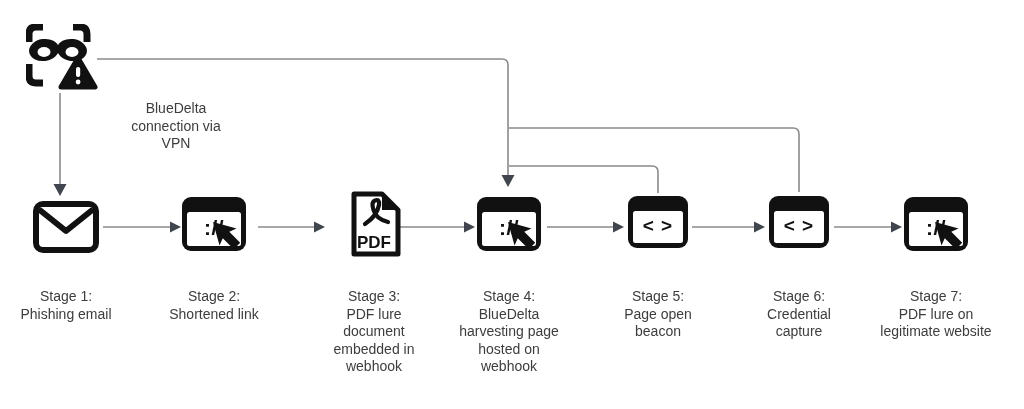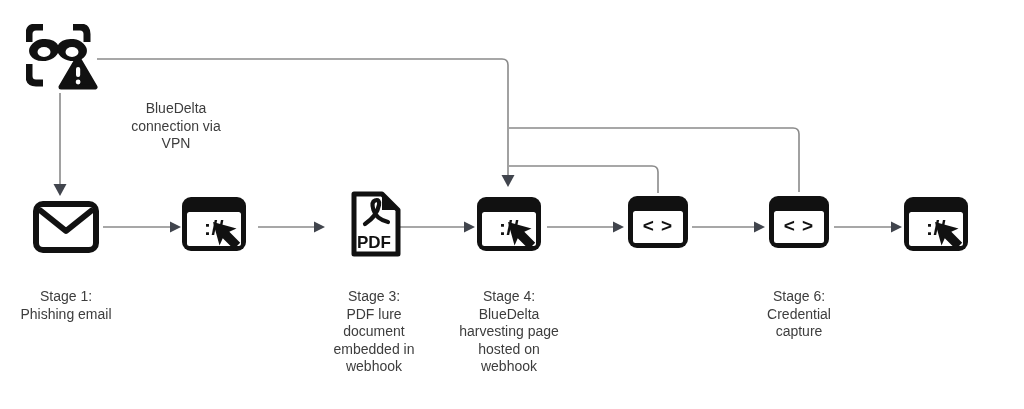--- a/index.html
+++ b/index.html
@@ -108,20 +108,22 @@
 Phishing email</div>
   </div>
 
   <div class="stage" style="left:214px">
     <div class="winicon browser">
       <div class="panel">://</div>
     </div>
     <svg class="cursor" width="34" height="34" viewBox="0 0 24 24">
       <path d="M0 0 L16.6 4.6 L11.5 6.9 L19.2 14.7 L14.7 19.2 L6.9 11.5 L4.6 16.6 Z" fill="var(--icon-ink)"></path>
     </svg>
+    <div class="label">Stage 2:
+Shortened link</div>
   </div>
 
   <div class="stage" style="left:374px">
     <svg class="icon-box pdf-svg" width="58" height="68" viewBox="0 0 58 68">
       <path d="M 9 4 H 37 L 53 20 V 64 H 9 Z" fill="#fff" stroke="var(--icon-ink)" stroke-width="5" stroke-linejoin="round"></path>
       <path d="M 37 4 L 37 20 H 53 Z" fill="var(--icon-ink)"></path>
       <path d="M 20 34 Q 32 26 34 15 Q 35 9 30 10.5 Q 26 12 28.5 20 Q 31 29 43 32" fill="none" stroke="var(--icon-ink)" stroke-width="4.2" stroke-linecap="round"></path>
       <text class="pdf-text" x="29" y="58" text-anchor="middle" fill="var(--icon-ink)">PDF</text>
     </svg>
     <div class="label">Stage 3:
@@ -142,33 +144,39 @@
 BlueDelta
 harvesting page
 hosted on
 webhook</div>
   </div>
 
   <div class="stage" style="left:658px">
     <div class="winicon codewin">
       <div class="panel">&lt; &gt;</div>
     </div>
+    <div class="label">Stage 5:
+Page open
+beacon</div>
   </div>
 
   <div class="stage" style="left:799px">
     <div class="winicon codewin">
       <div class="panel">&lt; &gt;</div>
     </div>
     <div class="label">Stage 6:
 Credential
 capture</div>
   </div>
 
   <div class="stage" style="left:936px">
     <div class="winicon browser">
       <div class="panel">://</div>
     </div>
     <svg class="cursor" width="34" height="34" viewBox="0 0 24 24">
       <path d="M0 0 L16.6 4.6 L11.5 6.9 L19.2 14.7 L14.7 19.2 L6.9 11.5 L4.6 16.6 Z" fill="var(--icon-ink)"></path>
     </svg>
+    <div class="label">Stage 7:
+PDF lure on
+legitimate website</div>
   </div>
 
 </div>
 
 </body></html>

